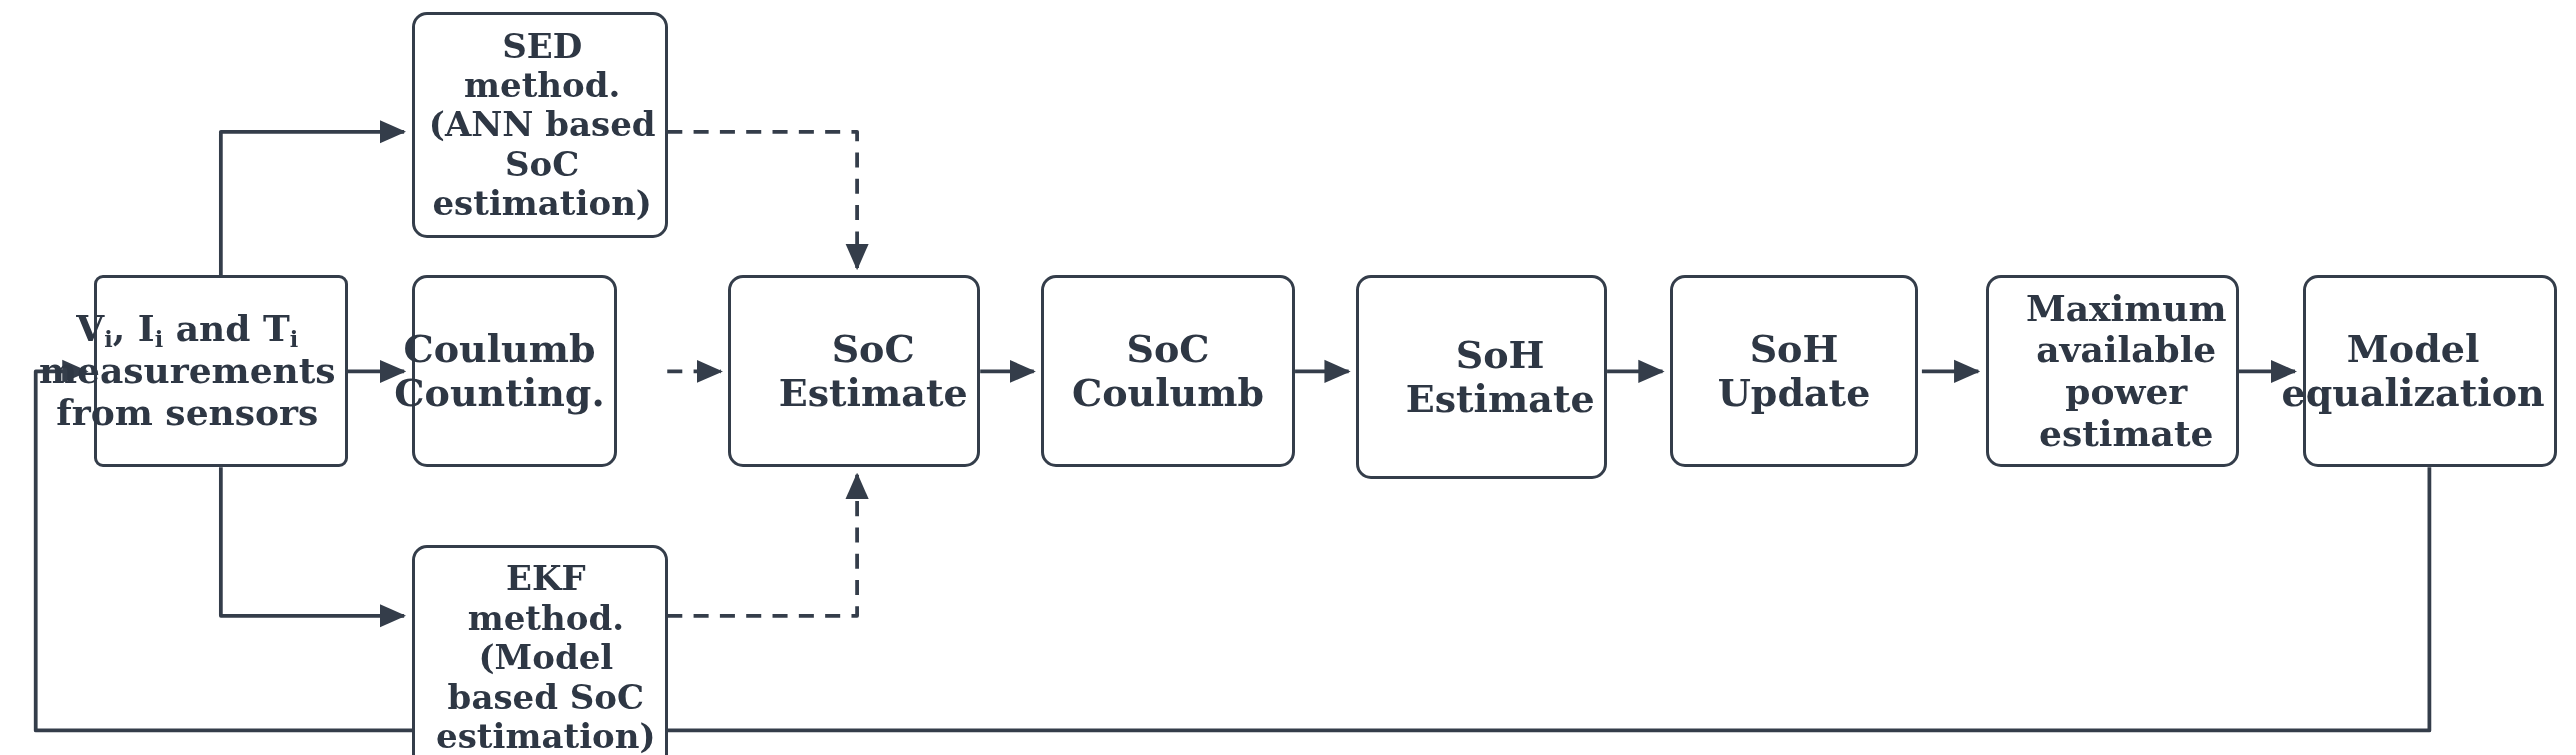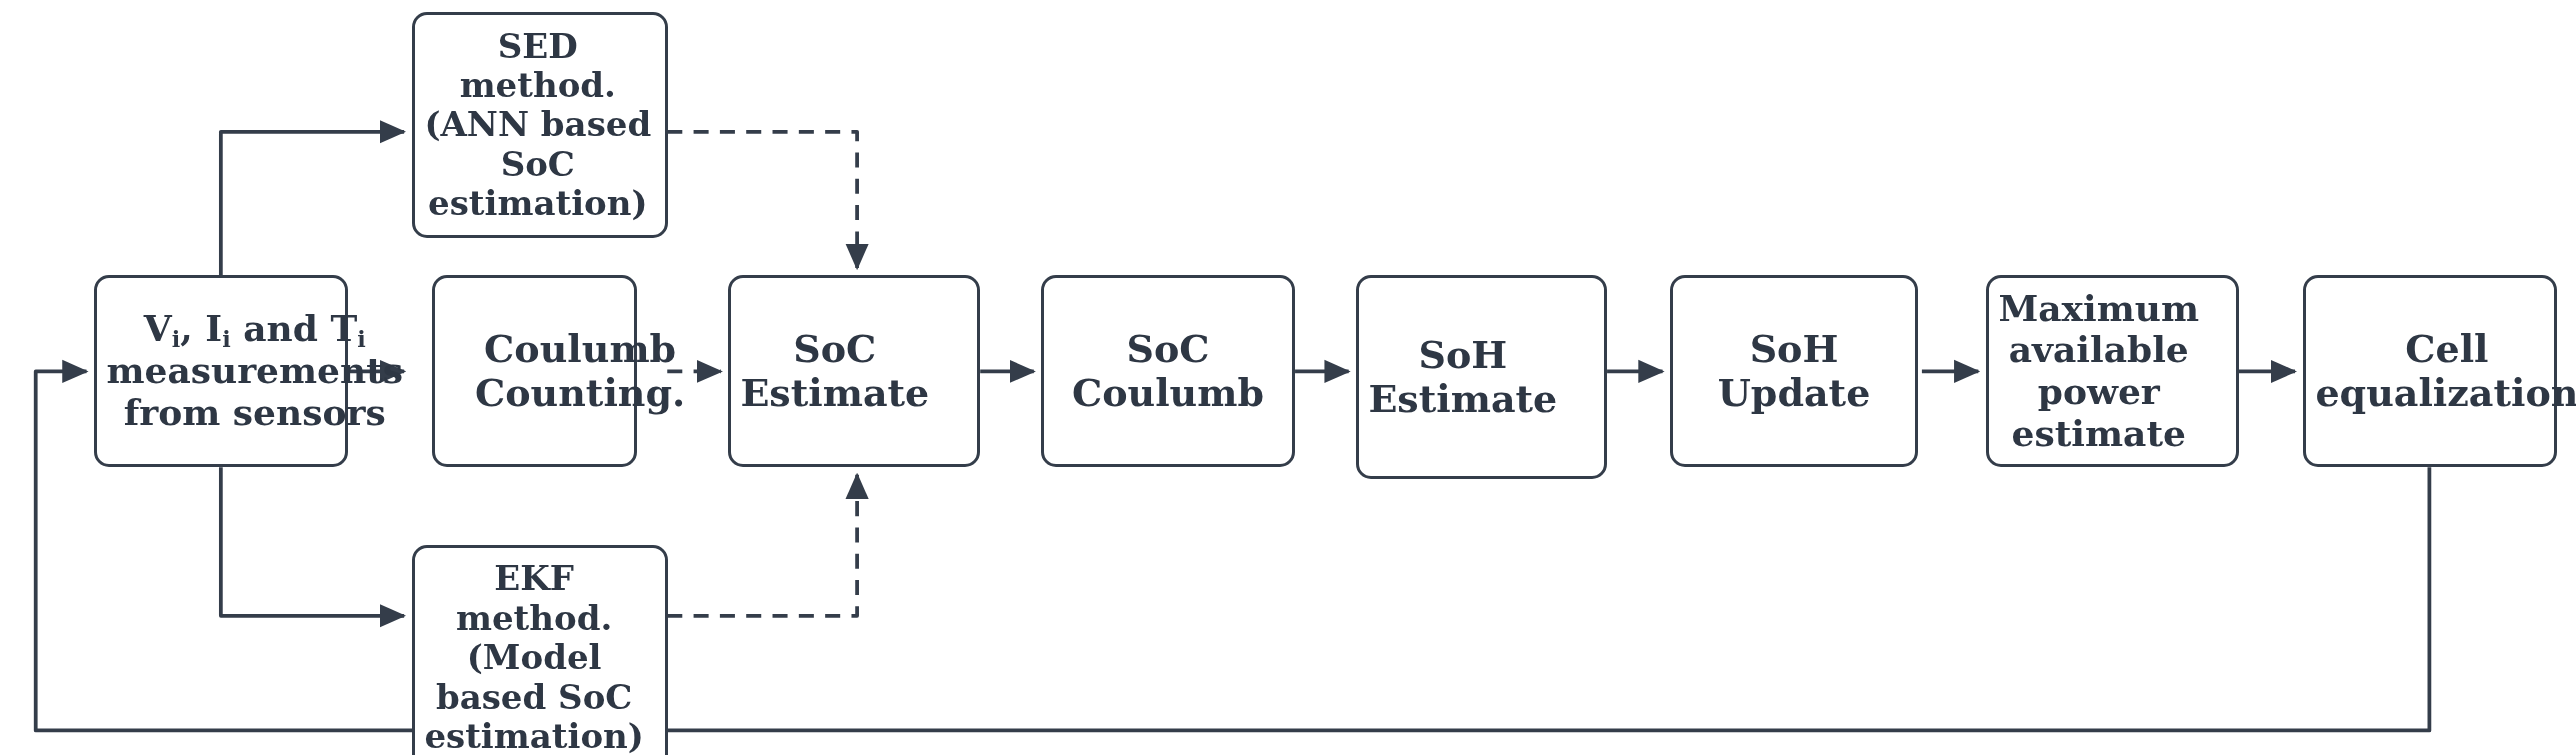--- a/index.html
+++ b/index.html
@@ -23,21 +23,21 @@
     pointer-events: none;
   }
   .node {
     position: absolute;
     box-sizing: border-box;
     border: 3.8px solid #343d4a;
     border-radius: 15px;
     background: #ffffff;
     display: flex;
     align-items: center;
-    justify-content: flex-start;
+    justify-content: flex-end;
     text-align: center;
     color: #2e3744;
     font-weight: bold;
     line-height: 1.16;
     padding: 5.6px 9.4px;
   }
   .node .lbl {
     display: block;
     white-space: pre-line;
   }
@@ -80,33 +80,33 @@
       <path d="M 1043 395 L 1100 395" marker-end="url(#ah)"></path>
       <path d="M 1378 395 L 1435 395" marker-end="url(#ah)"></path>
       <path d="M 1710 395 L 1769 395" marker-end="url(#ah)"></path>
       <path d="M 2045 395 L 2105 395" marker-end="url(#ah)"></path>
       <path d="M 2382 395 L 2442 395" marker-end="url(#ah)"></path>
 
       <path d="M 2585 497 L 2585 777 L 38 777 L 38 395 L 92 395" marker-end="url(#ah)"></path>
     </g>
   </svg>
 
-  <div class="node f-md" style="left:94px; top:275px; width:254px; height:192px;">
+  <div class="node f-md" style="left:94px; top:275px; width:254px; height:192px;border-radius:9px;">
     <span class="lbl">V<sub>i</sub>, I<sub>i</sub> and T<sub>i</sub><br>measurements<br>from sensors</span>
   </div>
 
   <div class="node f-sm" style="left:412px; top:12.2px; width:256px; height:226px;">
     <span class="lbl">SED
 method.
 (ANN based
 SoC
 estimation)</span>
   </div>
 
-  <div class="node f-lg" style="left:432px; top:275px; width:205px; height:192px;padding-left:40px;">
+  <div class="node f-lg" style="left:412px; top:275px; width:205px; height:192px;padding-left:40px;">
     <span class="lbl">Coulumb
 Counting.</span>
   </div>
 
   <div class="node f-sm" style="left:412px; top:501px; width:256px; height:226px;margin-top:44px;">
     <span class="lbl">EKF
 method.
 (Model
 based SoC
 estimation)</span>
@@ -131,18 +131,18 @@
   </div>
 
   <div class="node f-md" style="left:1986px; top:275px; width:253px; height:192px;">
     <span class="lbl">Maximum
 available
 power
 estimate</span>
   </div>
 
   <div class="node f-lg" style="left:2303px; top:275px; width:254px; height:192px;">
-    <span class="lbl">Cell
+    <span class="lbl">Model
 equalization</span>
   </div>
 
 </div>
 
 
 </body></html>

